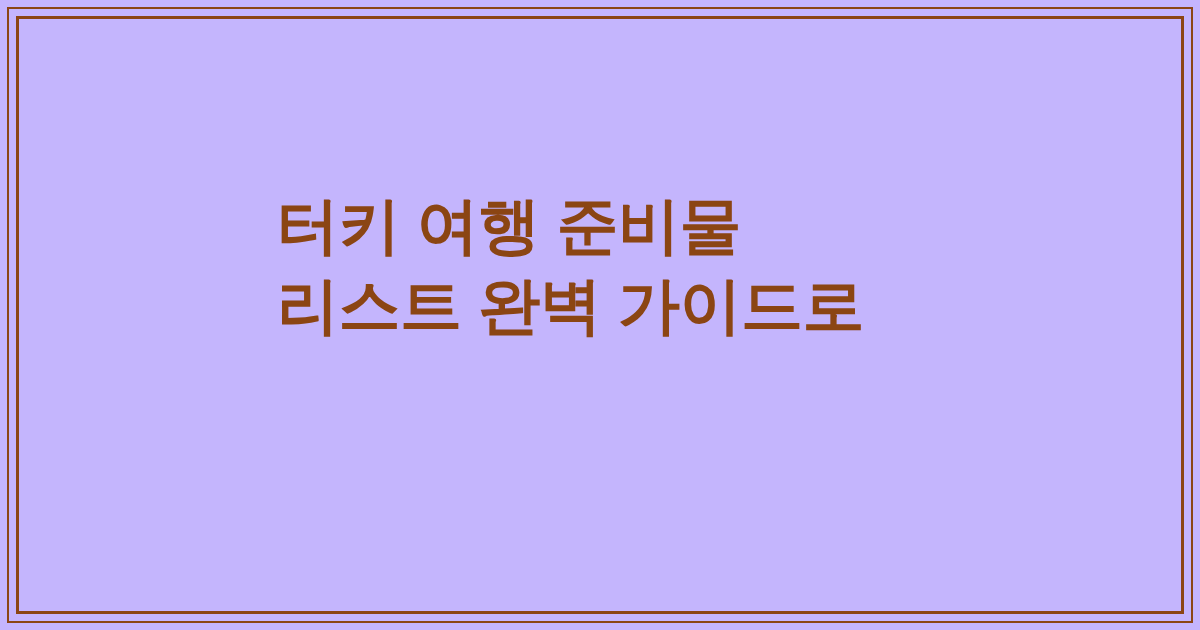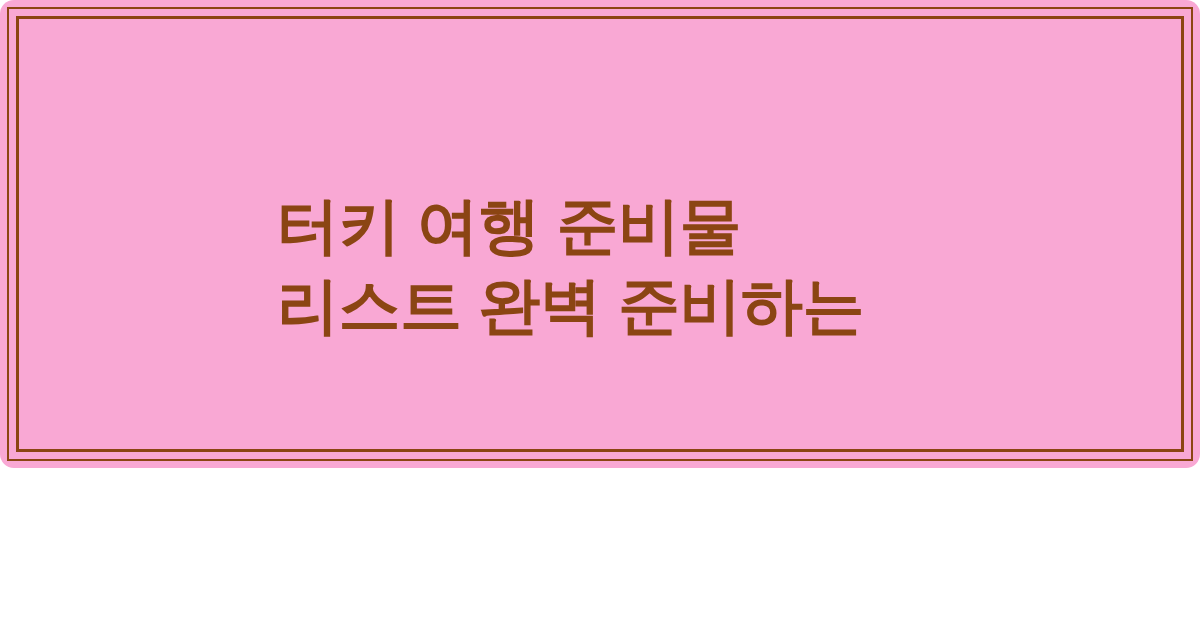--- a/index.html
+++ b/index.html
@@ -13,23 +13,22 @@
     background: #ffffff;
     font-family: "Liberation Sans", "DejaVu Sans", sans-serif;
     overflow: hidden;
   }
 
   
   .card {
     position: relative;
     box-sizing: border-box;
     width: 1200px;
-    height: 468px;
-    background: #f9a8d4;
-    border-radius: 14px;
+    height: 630px;
+    background: #c4b5fd;
   }
 
   
   .frame-outer {
     position: absolute;
     left: 7px;
     top: 7px;
     right: 7px;
     bottom: 7px;
     box-sizing: border-box;
@@ -73,16 +72,16 @@
 <body style="background: rgb(255, 255, 255);">
 
 <div class="card">
 
   <div class="frame-outer"></div>
 
   <div class="frame-inner"></div>
 
   <div class="title-block">
     <span class="title-line">터키 여행 준비물</span>
-    <span class="title-line">리스트 완벽 준비하는</span>
+    <span class="title-line">리스트 완벽 가이드로</span>
   </div>
 
 </div>
 
 </body></html>

